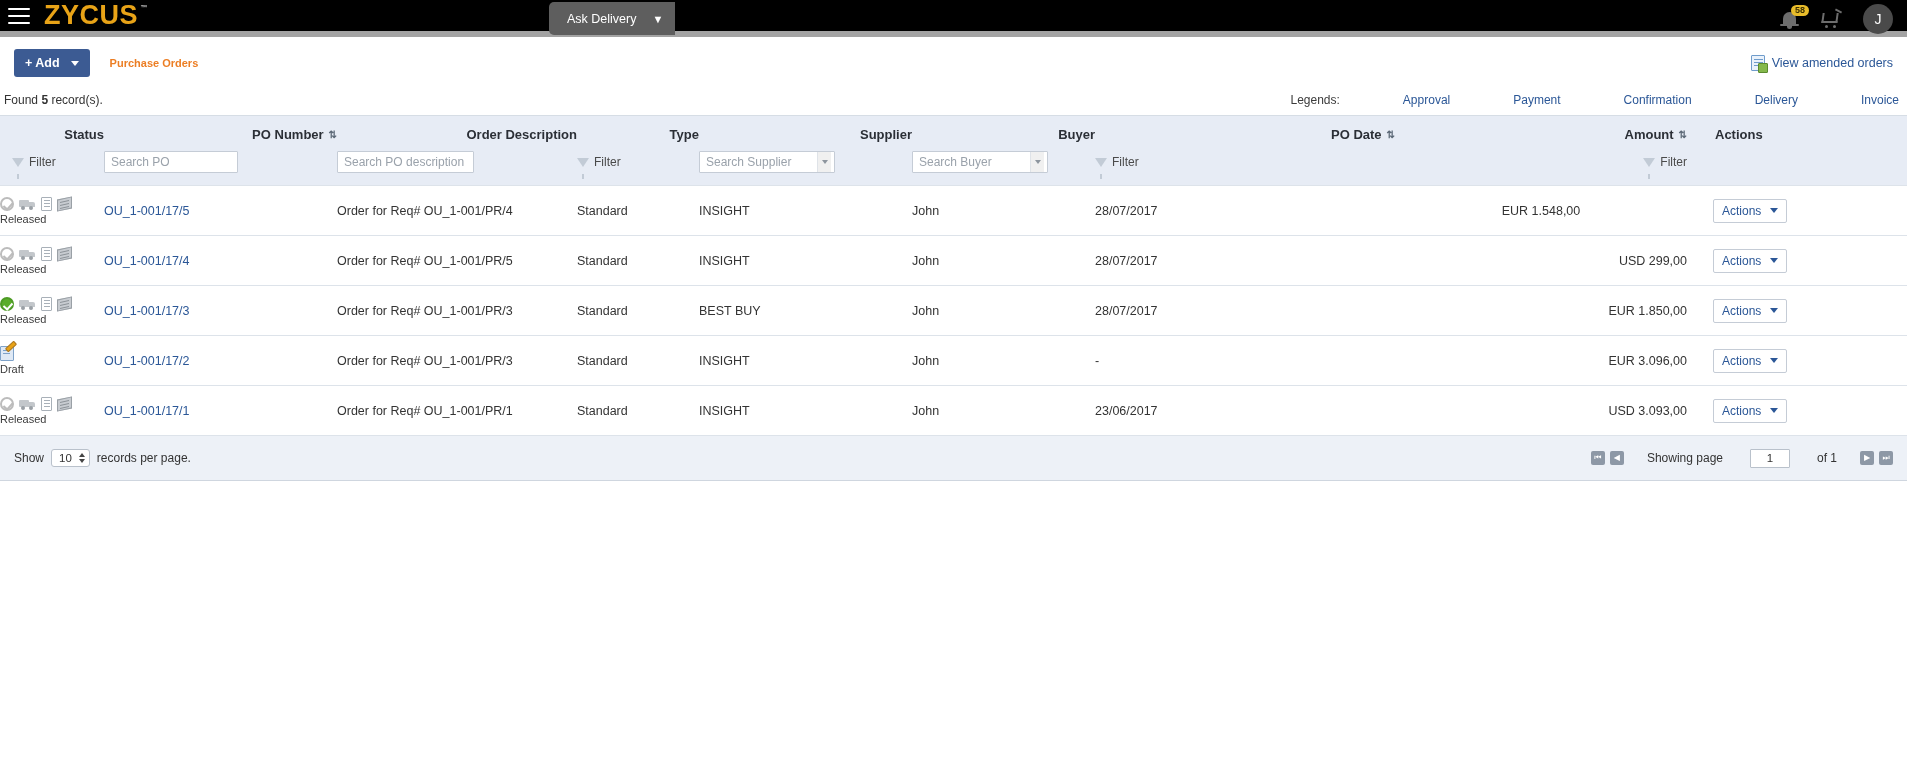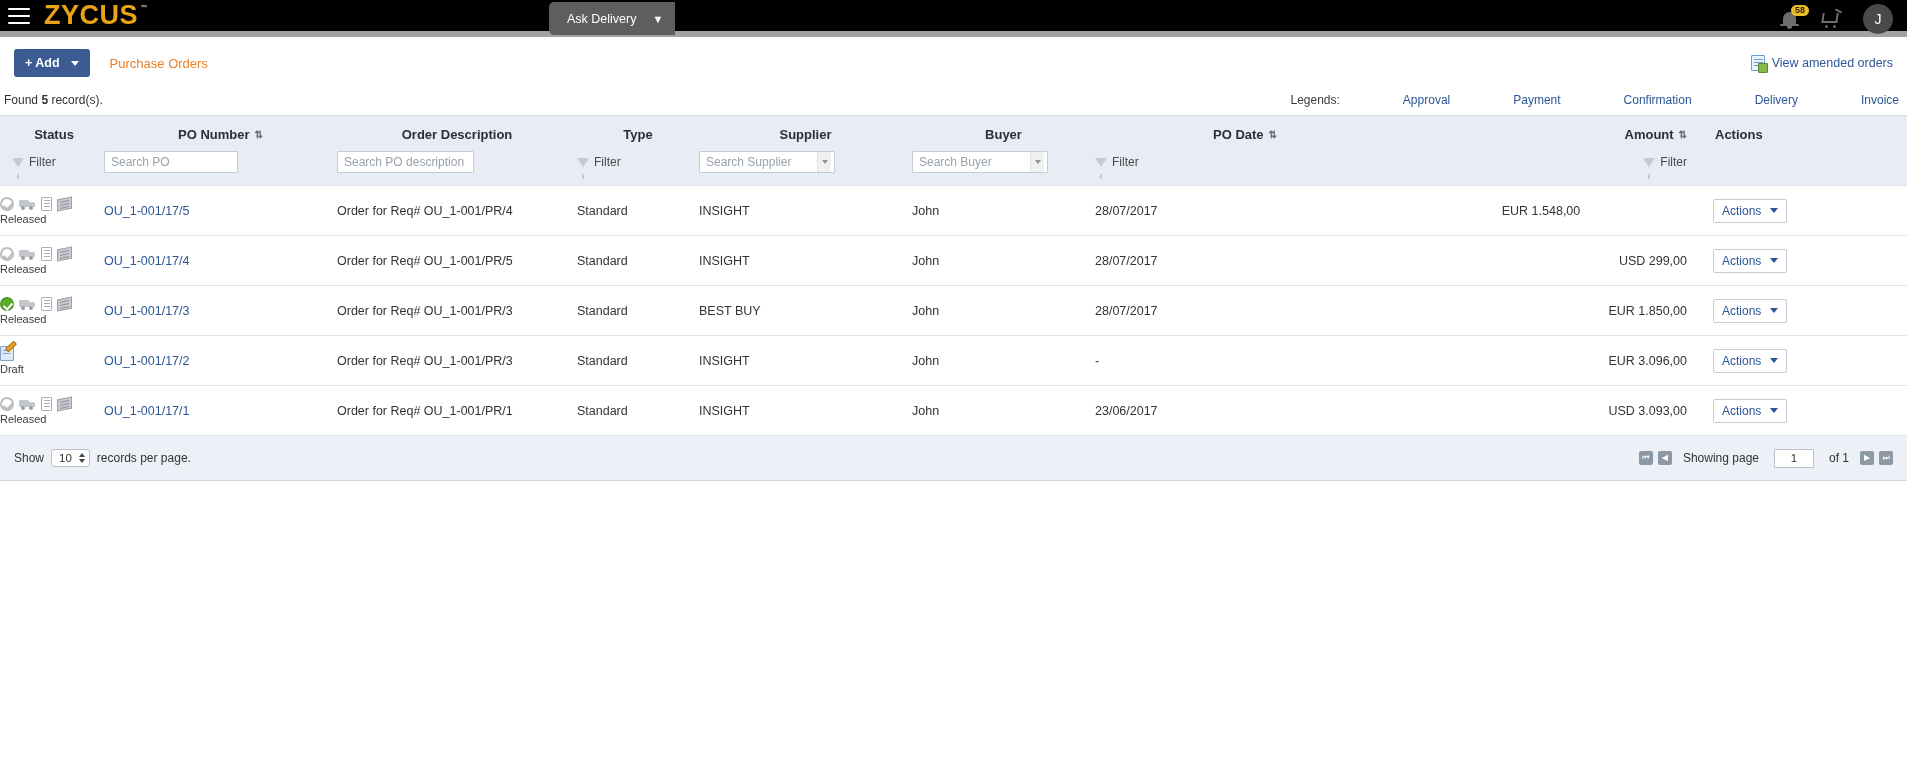--- a/index.html
+++ b/index.html
@@ -196,22 +196,22 @@
   }
   .add-btn .tri {
     width: 0; height: 0;
     border-left: 4px solid transparent;
     border-right: 4px solid transparent;
     border-top: 5px solid #ffffff;
   }
   .page-title {
     margin-left: 20px;
     color: #ec7e24;
-    font-size: 13px;
-    font-weight: normal;
+    font-size: 11px;
+    font-weight: bold;
   }
   .view-amended {
     position: absolute;
     right: 14px;
     display: flex; align-items: center; gap: 7px;
     color: #2b5797;
     font-size: 12.5px;
     cursor: pointer;
   }
   .doc-icon {
@@ -256,21 +256,21 @@
   .legends .lbl { color: #3b3b3b; }
   .legends a { color: #2b5797; text-decoration: none; cursor: pointer; margin-left: 47px; }
 
   
   table.po { width: 100%; border-collapse: collapse; table-layout: fixed; }
   thead.head-main th {
     background: #e7ecf5;
     color: #2b2f36;
     font-size: 13px;
     font-weight: bold;
-    text-align: center;
+    text-align: right;
     padding: 11px 0 9px 0;
     border: none;
     vertical-align: middle;
   }
   tr.filter-row td {
     background: #e7ecf5;
     padding: 0 0 12px 0;
     vertical-align: middle;
     border: none;
   }
@@ -503,21 +503,21 @@
     border: 1px solid #b9c1cb;
     background: #ffffff;
     text-align: center;
     font-size: 11.5px;
     font-family: "Liberation Sans", sans-serif;
     color: #333;
     outline: none;
     margin: 0 4px;
     border-radius: 1px;
   }
-  .pager .lbl { margin: 0 6px; }
+  .pager .lbl { margin: 0 18px; }
 </style>
 </head>
 <body>
 
 <div class="topbar">
   <div class="hamburger">
     <span></span>
     <span></span>
     <span></span>
   </div>

